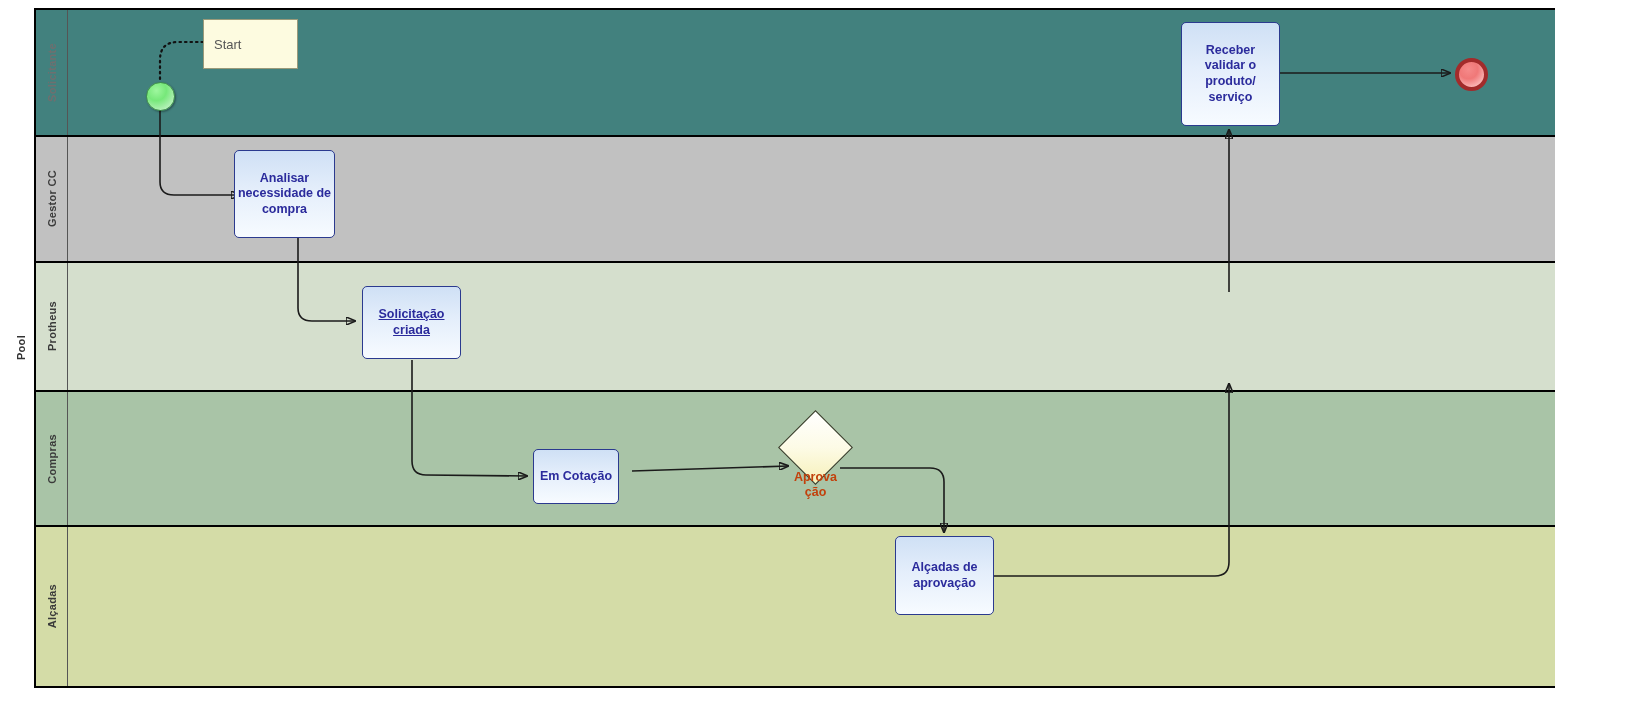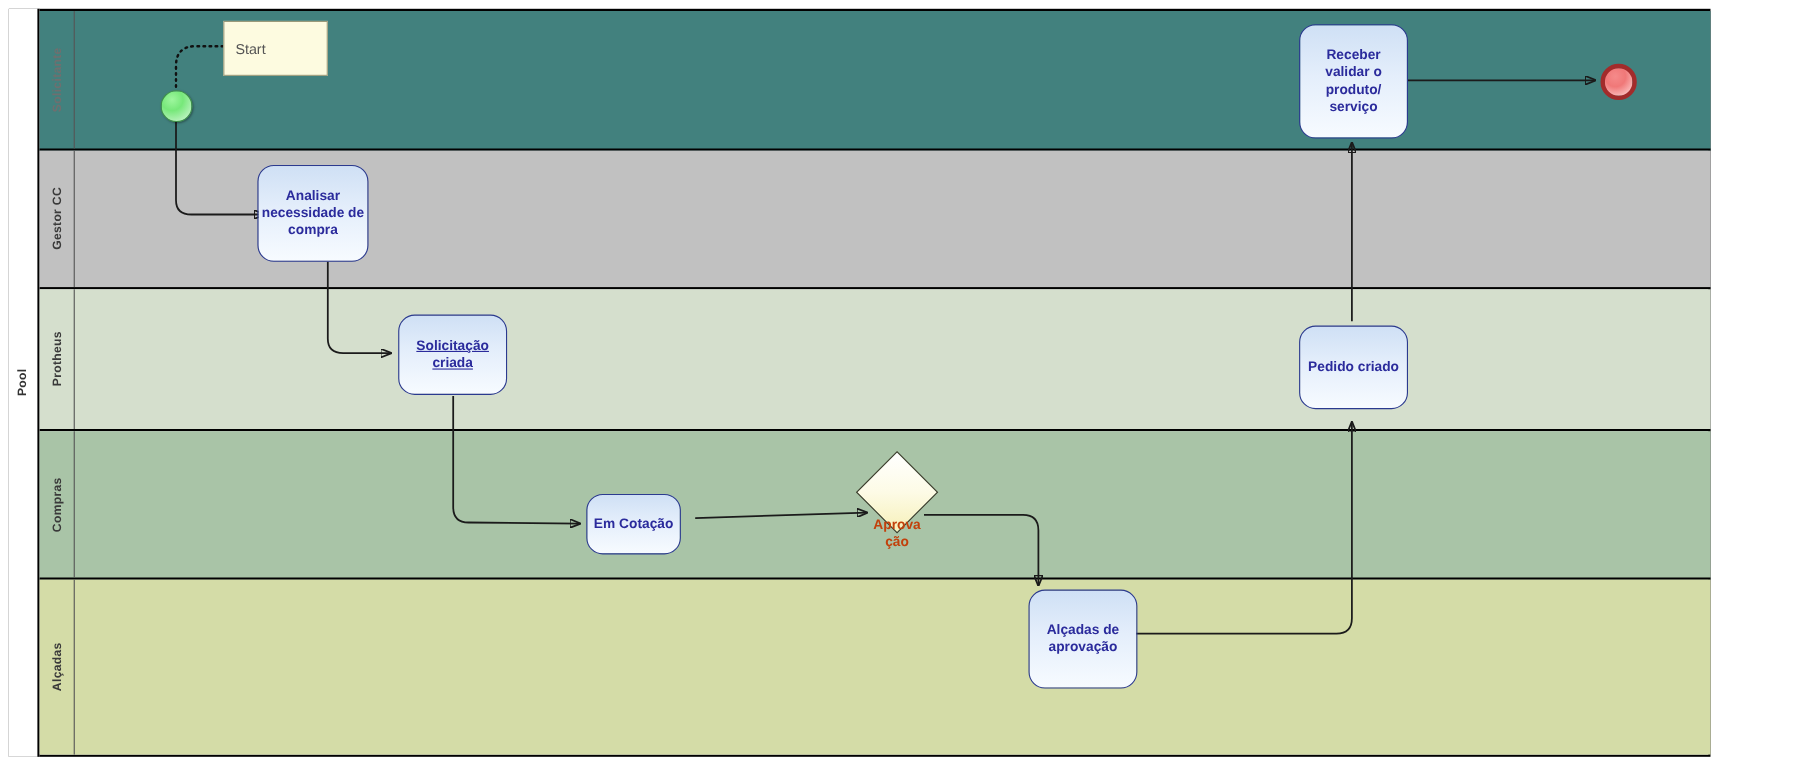--- a/index.html
+++ b/index.html
@@ -25,21 +25,21 @@
         white-space:nowrap;}
   .lane.l-solicitante .lane-label{color:#6f6f6f;}
 
   .l-solicitante{background:#42817e;}
   .l-gestor{background:#c1c1c1;}
   .l-protheus{background:#d5dfcd;}
   .l-compras{background:#a9c4a7;}
   .l-alcadas{background:#d4dca7;border-bottom:none;}
 
   .task{position:absolute;box-sizing:border-box;
-        border:1px solid #2b3a8f;border-radius:15px;
+        border:1px solid #2b3a8f;border-radius:5px;
         background:linear-gradient(to bottom,#cfe0f5 0%,#e4eefb 45%,#f7fbff 100%);
         box-shadow:0 0 0 0 rgba(0,0,0,0);
         display:flex;align-items:center;justify-content:center;
         color:#2b2b9c;font-size:12.5px;font-weight:bold;line-height:1.25;
         text-align:center;padding:2px;z-index:6;}
 
   .event{position:absolute;border-radius:50%;box-sizing:border-box;z-index:7;}
   .event-start{border:1px solid #3f8f4a;
         background:radial-gradient(circle at 35% 28%,#9ef79e 0%,#77e87a 38%,#b7f2bb 78%,#d8fbd9 100%);
         box-shadow:1px 1px 2px rgba(0,0,0,.35);}
@@ -146,27 +146,24 @@
   </div>
 
   <div class="task" style="left:362px;top:286px;width:99px;height:73px;text-decoration:underline;">
     <span>Solicitação criada</span>
   </div>
 
   <div class="task" style="left:533px;top:449px;width:86px;height:55px;">
     <span>Em Cotação</span>
   </div>
 
-  <div class="task" style="left:895px;top:536px;width:99px;height:90px;margin-left:40px;">
+  <div class="task" style="left:895px;top:536px;width:99px;height:79px;">
     <span>Alçadas de aprovação</span>
   </div>
 
-  <div class="task" style="left:1181px;top:296px;width:99px;height:76px;">
-    <span>Pedido criado</span>
-  </div>
 
   <div class="task" style="left:1181px;top:22px;width:99px;height:104px;">
     <span>Receber validar o produto/ serviço</span>
   </div>
 
   <div class="gateway" style="left:789px;top:421px;width:53px;height:53px;">
     <div class="gw-shape"></div>
     <div class="gw-label">
       <span>Aprova</span><br>
       <span>ção</span>

